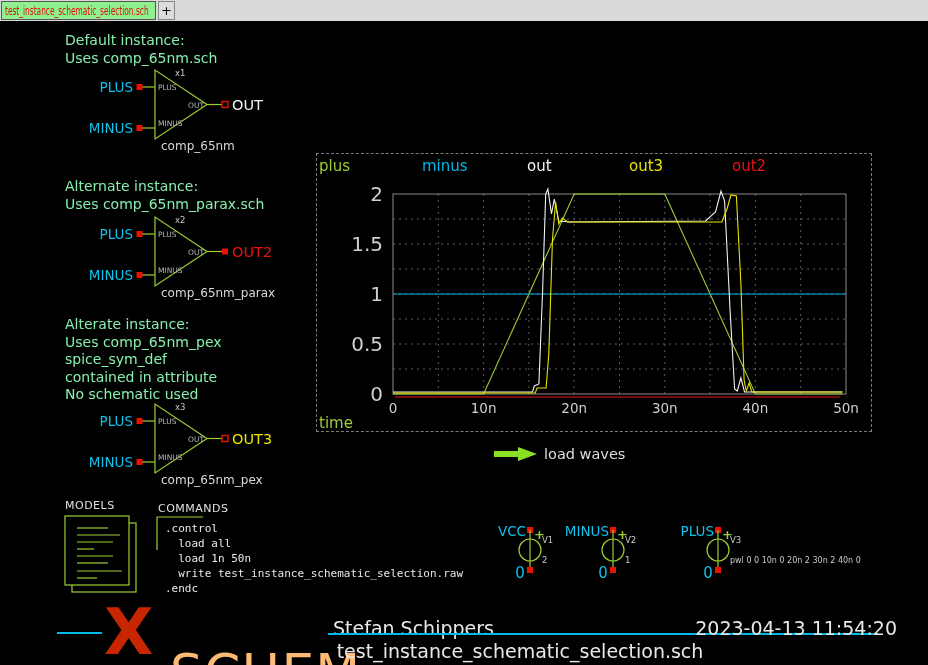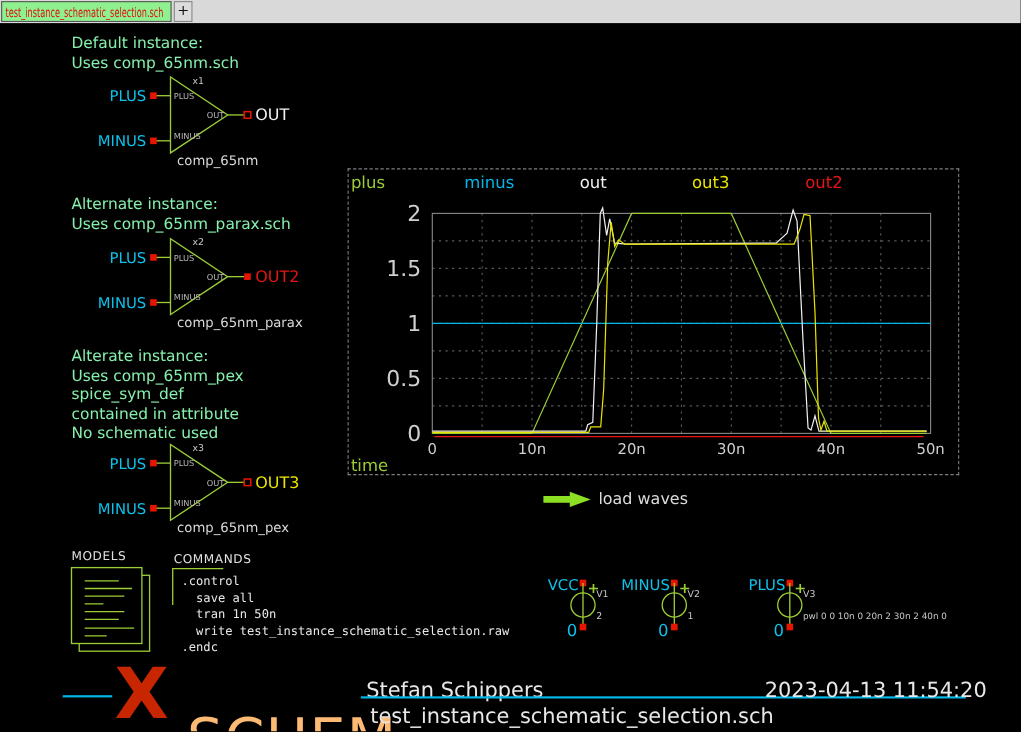--- a/index.html
+++ b/index.html
@@ -188,21 +188,21 @@
     <line class="mline" x1="14" y1="44" x2="50" y2="44"></line>
     <line class="mline" x1="14" y1="51" x2="45" y2="51"></line>
     <line class="mline" x1="14" y1="59" x2="59" y2="59"></line>
     <line class="mline" x1="14" y1="66" x2="34" y2="66"></line>
   </svg>
 
   <div class="abs small-label" style="left:158px;top:502px">COMMANDS</div>
   <svg class="abs" style="left:155px;top:512px" width="70" height="45">
     <polyline class="sym" points="48,5 2,5 2,38"></polyline>
   </svg>
-  <div class="abs code" style="left:165px;top:521px"><div>.control</div><div>  save all</div><div>  tran 1n 50n</div><div>  write test_instance_schematic_selection.raw</div><div>.endc</div></div>
+  <div class="abs code" style="left:165px;top:521px"><div>.control</div><div>  load all</div><div>  load 1n 50n</div><div>  write test_instance_schematic_selection.raw</div><div>.endc</div></div>
 
   <svg class="abs" style="left:495px;top:520px" width="210" height="70">
     <text class="netlab end" x="31" y="16" fill="#ff00ff">VCC</text>
     <rect class="pinsq" x="32" y="7" width="6" height="6"></rect>
     <line class="wire" x1="35" y1="10" x2="35" y2="50"></line>
     <circle class="sym" cx="35" cy="30" r="11"></circle>
     <text class="plussign" x="39" y="19">+</text>
     <rect class="pinsq" x="32" y="47" width="6" height="6"></rect>
     <text class="refdes" x="47" y="23">V1</text>
     <text class="refdes" x="47" y="43">2</text>

